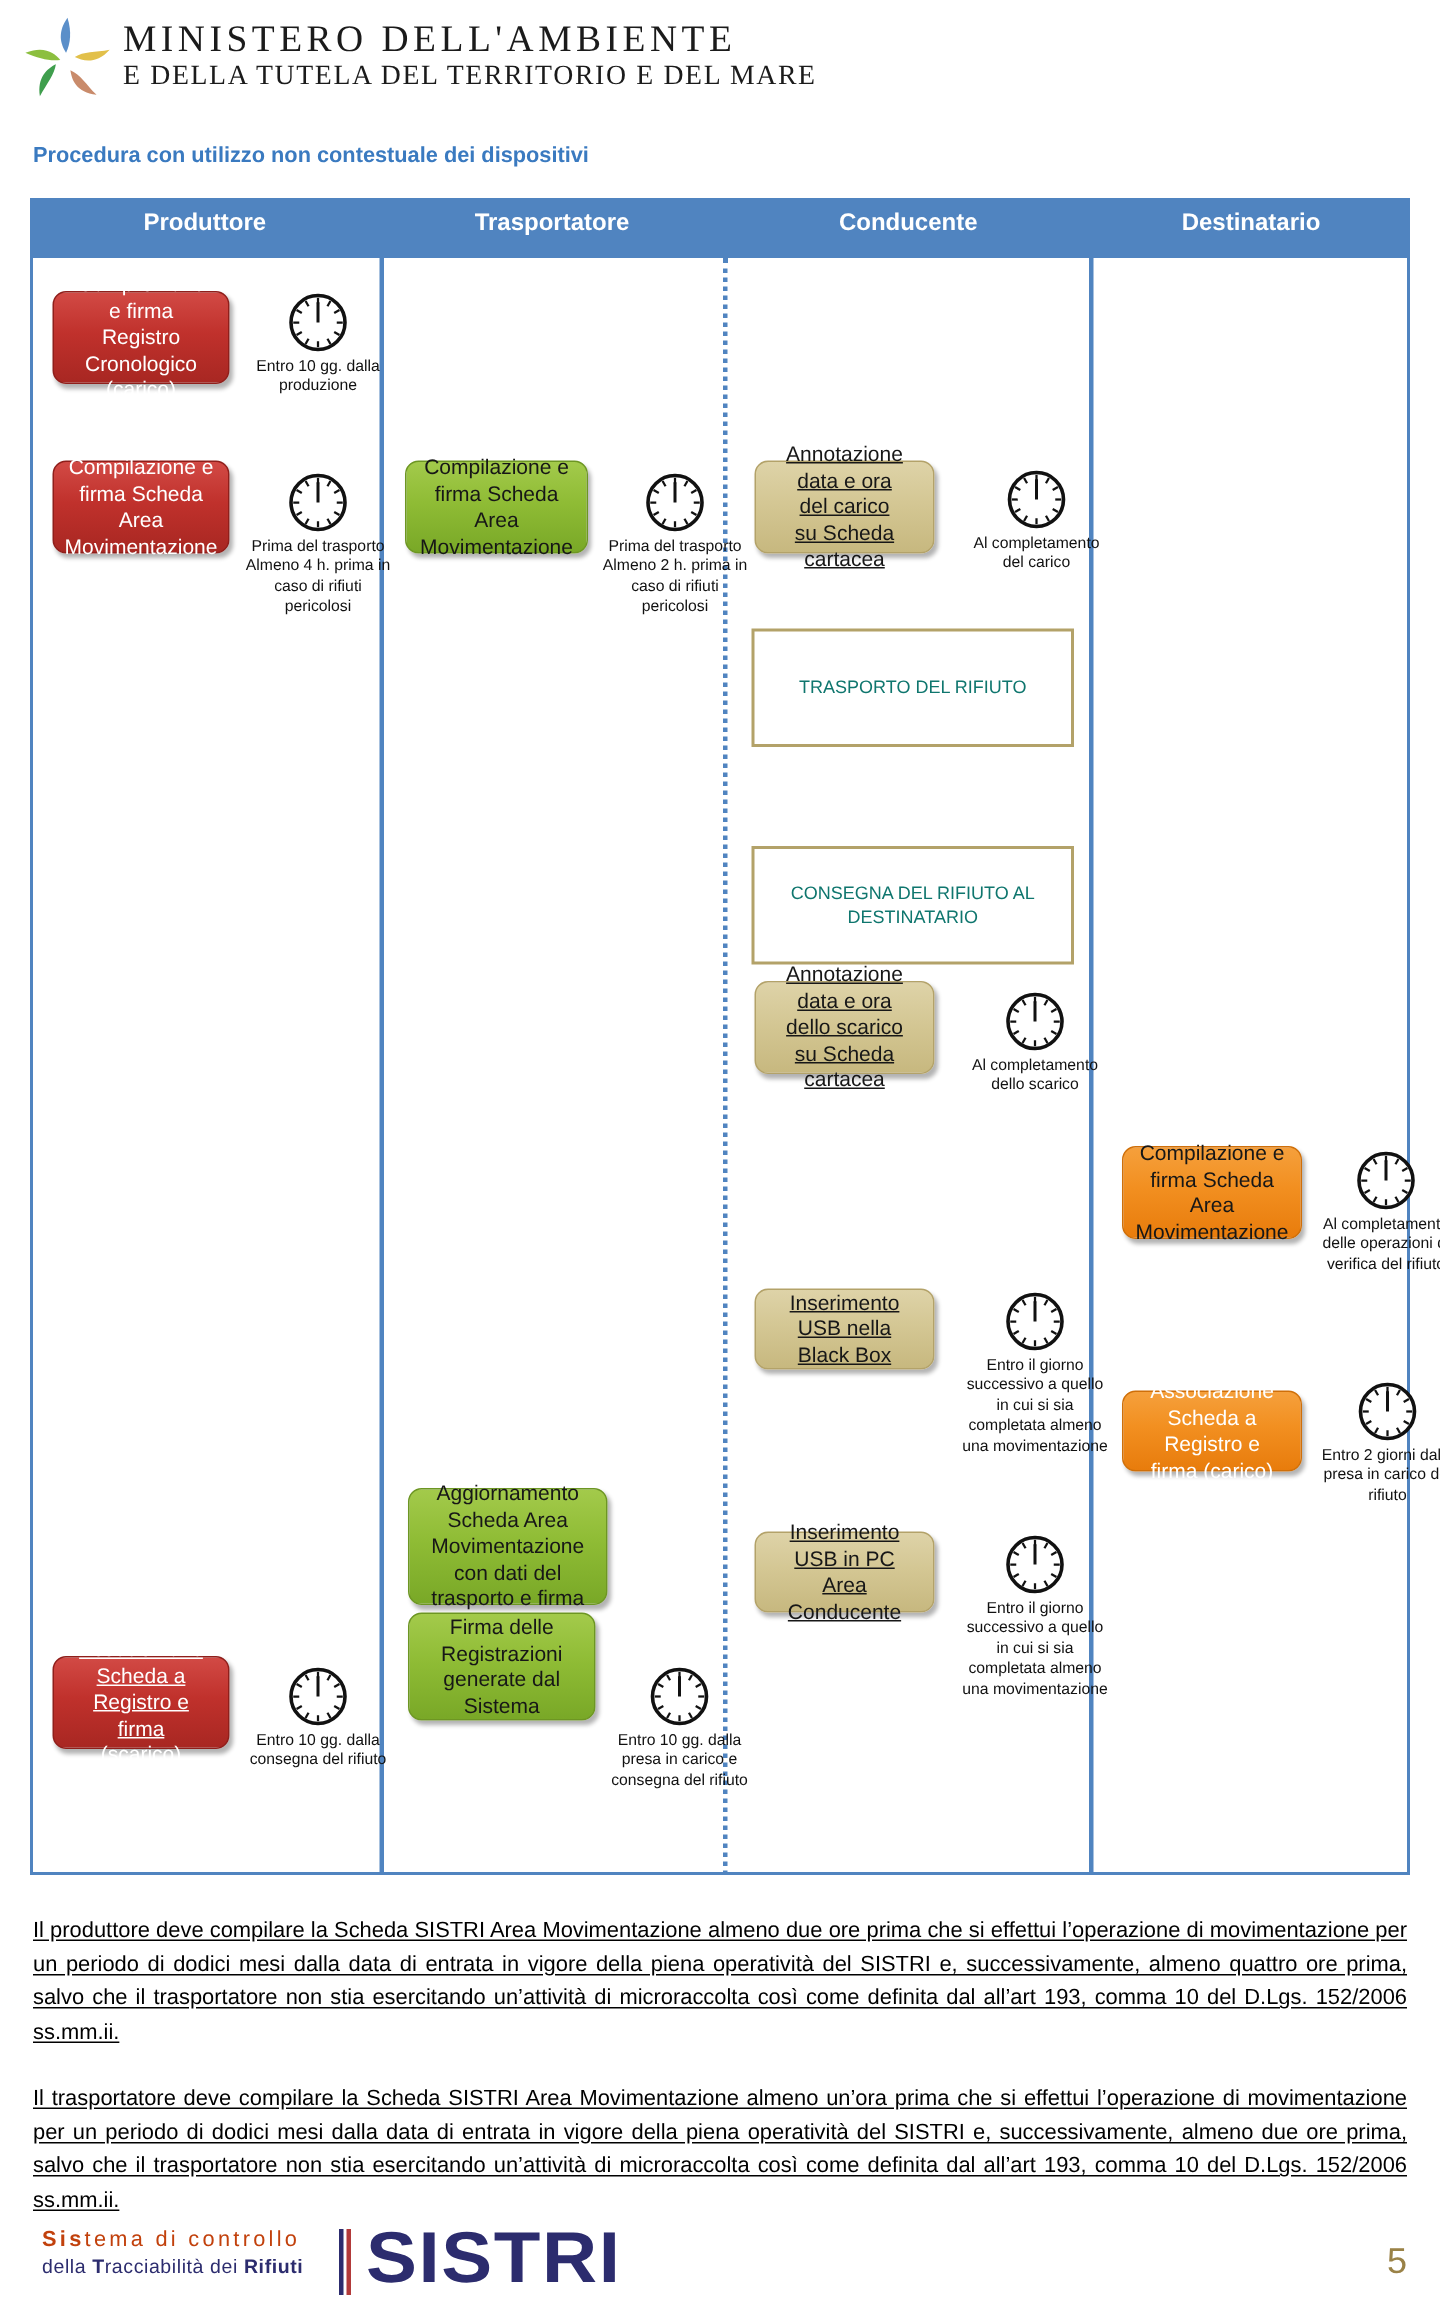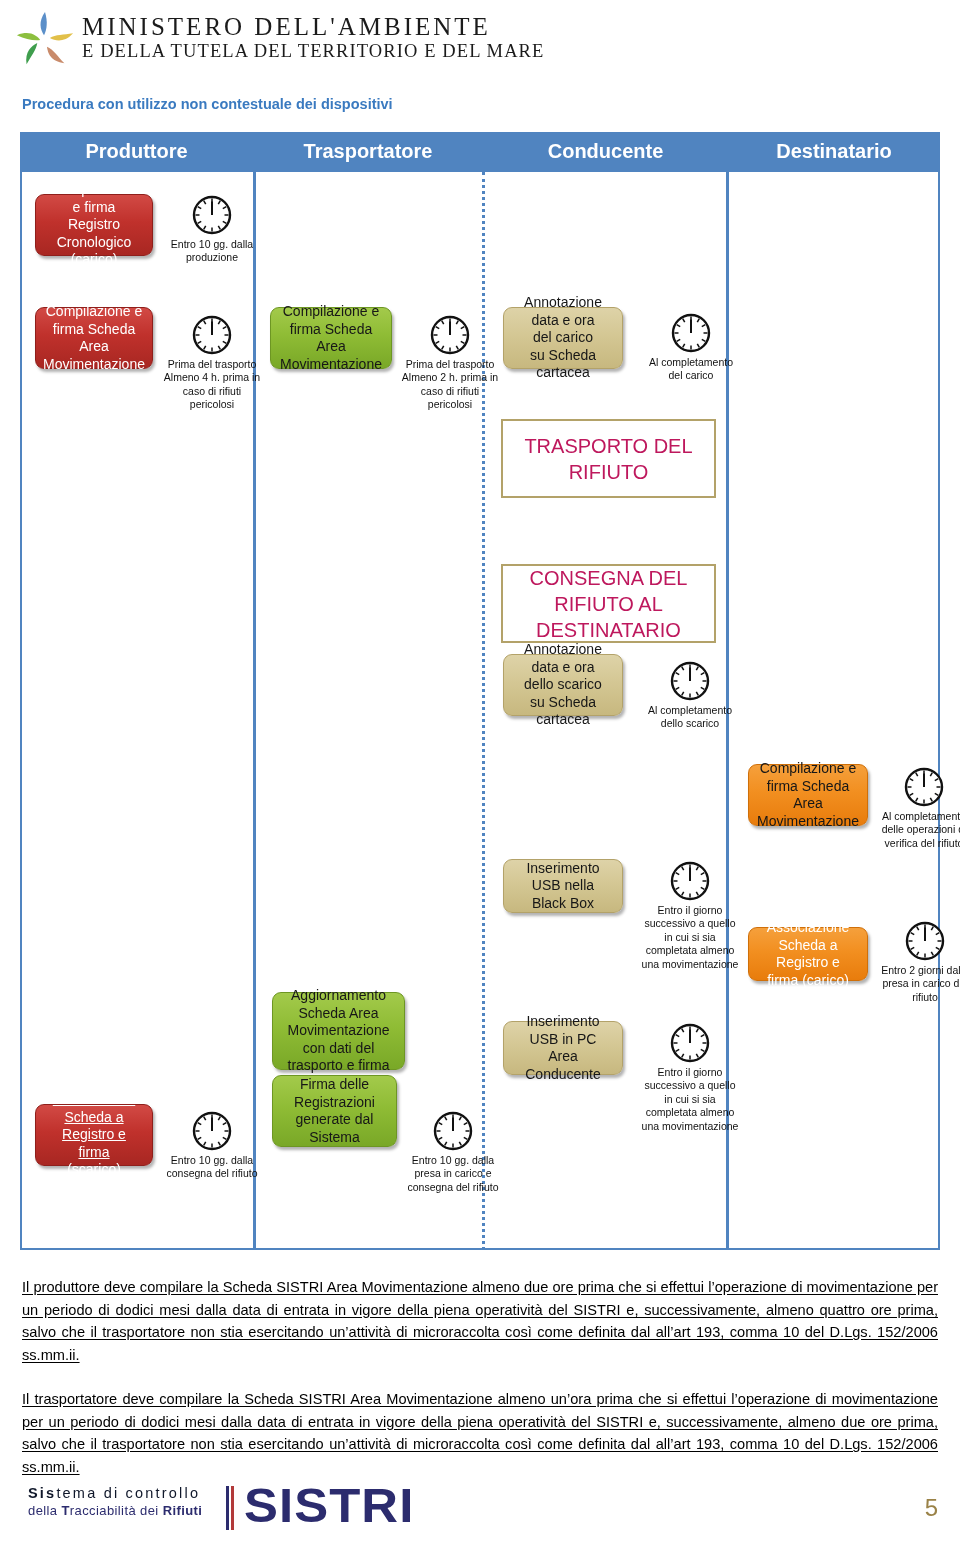--- a/index.html
+++ b/index.html
@@ -18,21 +18,21 @@
   .min-l2{font-family:"Liberation Serif",serif;font-size:18.5px;letter-spacing:1.1px;color:#1b1b1b;line-height:1.15;white-space:nowrap;margin-top:1px;}
   #intermediari{right:18px;top:26px;font-family:"Liberation Sans",sans-serif;
      font-size:25px;letter-spacing:2.2px;color:#9a8247;white-space:nowrap;}
 
   
   #subtitle{left:22px;top:96px;font-size:14.5px;font-weight:bold;color:#3a7ac0;white-space:nowrap;}
 
   
   #diagram{left:20px;top:132px;width:920px;height:1118px;}
   #colhead{position:absolute;left:0;top:0;width:920px;height:40px;background:#5084c0;}
-  .colhead-label{position:absolute;top:8px;color:#fff;font-size:20px;font-weight:bold;text-align:center;white-space:nowrap;}
+  .colhead-label{position:absolute;top:8px;color:#fff;font-size:16px;font-weight:bold;text-align:center;white-space:nowrap;}
   #body-frame{position:absolute;left:0;top:40px;width:920px;height:1078px;
      border:2px solid #5084c0;border-top:none;box-sizing:border-box;}
   .vdiv{position:absolute;top:40px;width:3px;height:1078px;background:#5084c0;}
   .vdotted{position:absolute;top:40px;width:0;height:1078px;
      border-left:3px dotted #5084c0;}
 
   
   .node{position:absolute;border-radius:9px;display:flex;align-items:center;
     justify-content:center;text-align:center;box-sizing:border-box;
     line-height:1.25;}
@@ -41,45 +41,45 @@
     background:linear-gradient(to bottom,#d24a45 0%,#c0312c 45%,#a82722 100%);
     border:1px solid #8f1f1b;color:#ffffff;font-size:14px;
     box-shadow:2px 3px 3px rgba(0,0,0,.30);}
   .node.green{
     background:linear-gradient(to bottom,#a3ca4b 0%,#8fbc35 45%,#79a827 100%);
     border:1px solid #6d9623;color:#171717;font-size:14px;
     box-shadow:2px 3px 3px rgba(0,0,0,.30);}
   .node.tan{
     background:linear-gradient(to bottom,#ded3a8 0%,#d4c794 45%,#c7b87f 100%);
     border:1px solid #b3a269;color:#171717;font-size:14px;
-    box-shadow:2px 3px 3px rgba(0,0,0,.30);}
+    box-shadow:2px 3px 3px rgba(0,0,0,.30);text-decoration:underline;}
   .node.orange{
     background:linear-gradient(to bottom,#f5a03c 0%,#f28f20 45%,#e87c0c 100%);
     border:1px solid #cf6f09;color:#171717;font-size:14px;
     box-shadow:2px 3px 3px rgba(0,0,0,.30);}
   .node.orange.lightlabel{color:#ffffff;}
 
   
   .plainbox{position:absolute;border:2px solid #b3a269;background:#ffffff;
     display:flex;align-items:center;justify-content:center;text-align:center;
-    font-size:20px;color:#be185d;line-height:1.3;box-sizing:border-box;}
+    font-size:12px;color:#0f766e;line-height:1.3;box-sizing:border-box;}
 
   
   .clockgrp{position:absolute;text-align:center;}
   .clockgrp svg{display:block;margin:0 auto;}
   .clockcap{font-size:10.5px;color:#111;line-height:1.28;margin-top:2px;}
 
   
   .para{position:absolute;font-size:14.6px;color:#000;line-height:1.55;
     text-align:justify;text-decoration:underline;text-underline-offset:2px;}
 
   
   #footer{left:0;top:1480px;width:960px;height:61px;}
   #sistri-tag{position:absolute;left:28px;top:4px;}
-  .sis-l1{font-size:14.5px;color:#0f172a;letter-spacing:2.2px;line-height:1.3;white-space:nowrap;}
+  .sis-l1{font-size:14.5px;color:#c2410c;letter-spacing:2.2px;line-height:1.3;white-space:nowrap;}
   .sis-l2{font-size:13px;color:#2c2c6e;letter-spacing:.4px;line-height:1.3;white-space:nowrap;}
   .sis-l1 b,.sis-l2 b{font-weight:bold;}
   #sistri-sep{position:absolute;left:226px;top:6px;width:9px;height:44px;}
   #sistri-sep i{position:absolute;top:0;width:3px;height:44px;display:block;}
   #sistri-word{position:absolute;left:244px;top:-2px;font-family:"Liberation Sans",sans-serif;
      font-size:48px;font-weight:bold;letter-spacing:1px;color:#2c2c6e;
      transform:scaleX(1.06);transform-origin:left center;white-space:nowrap;}
   #pagenum{position:absolute;right:22px;top:14px;font-size:24px;color:#9a8247;}
 </style>
 </head>

